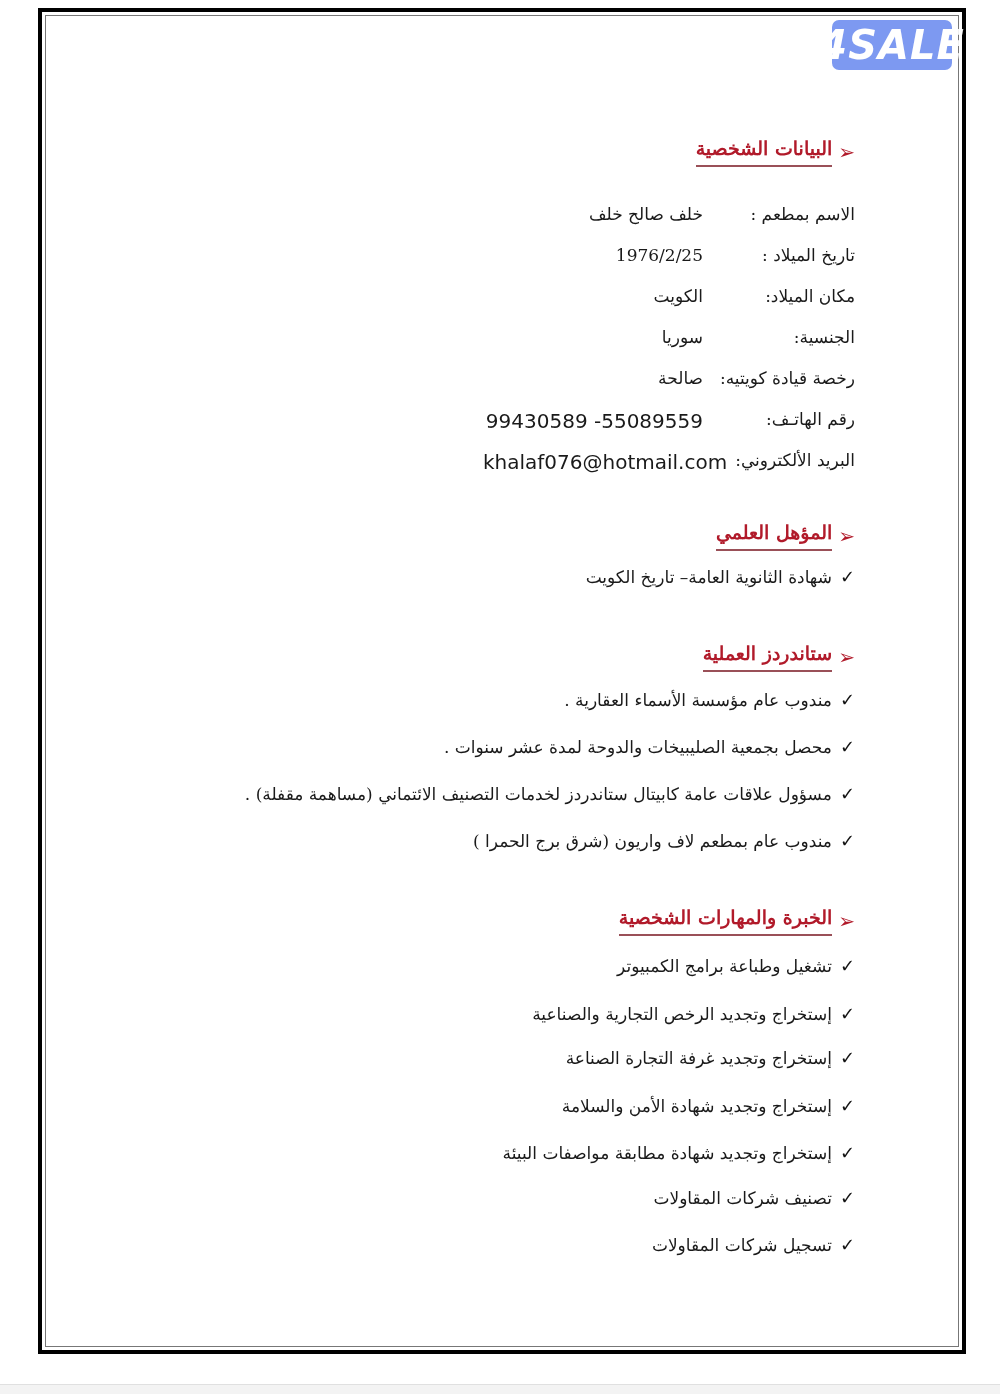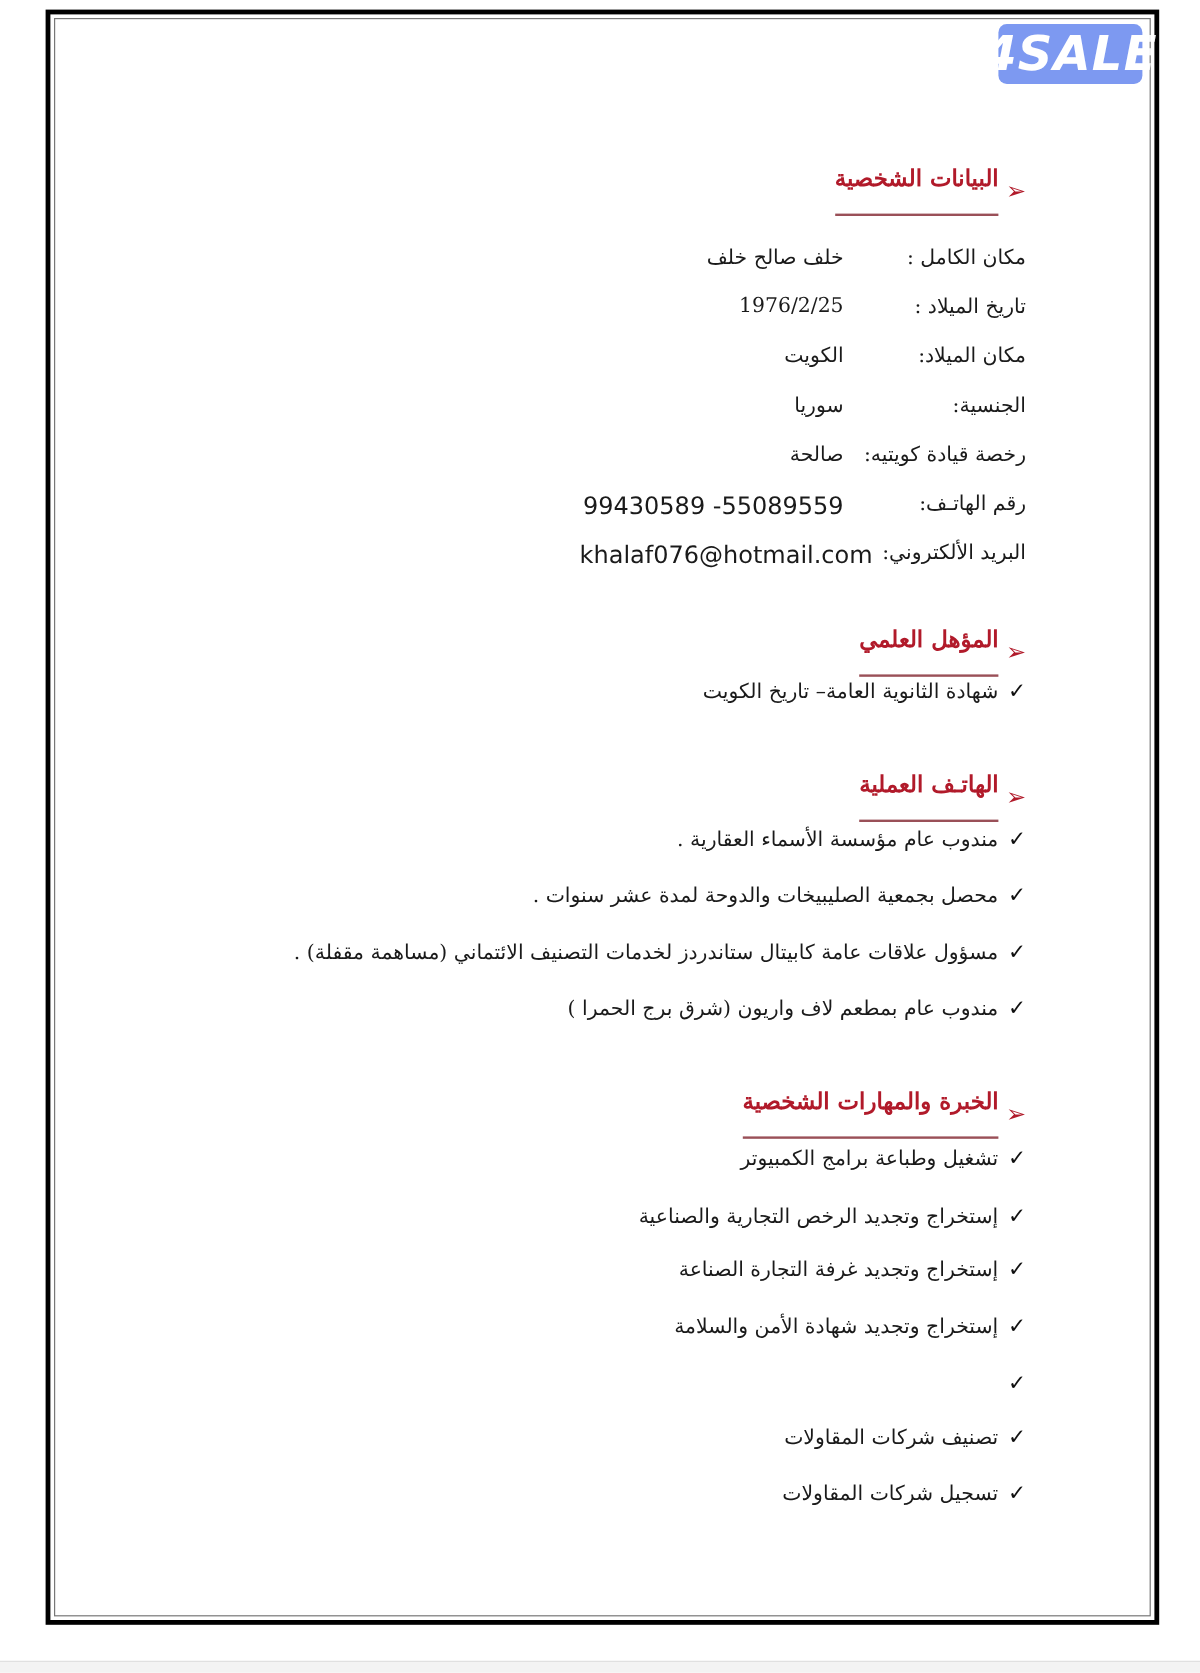--- a/index.html
+++ b/index.html
@@ -29,21 +29,21 @@
       direction: rtl; text-align: right;
     }
     .section-head {
       position: absolute; right: 0; display: flex; align-items: center; gap: 6px;
     }
     .section-head .arrow {
       color: #b11a2a; font-size: 20px; font-family: "DejaVu Sans", sans-serif;
     }
     .section-head .title {
       color: #b11a2a; font-weight: bold; font-size: 19px;
-      border-bottom: 2px solid #9a5058; padding-bottom: 18px;
+      border-bottom: 2px solid #9a5058; padding-bottom: 6px;
     }
     .field-row {
       position: absolute; right: 0; display: flex; font-size: 17px; white-space: nowrap;
     }
     .field-row .label { width: 152px; }
     .field-row .value { }
     .field-row .value.ltr { font-family: "DejaVu Sans", "Liberation Sans", sans-serif; font-size: 20px; direction: ltr; }
     .list-item {
       position: absolute; right: 0; display: flex; align-items: center; gap: 8px;
       font-size: 17px; white-space: nowrap;
@@ -63,21 +63,21 @@
 <div class="watermark">4SALE</div>
 
 <div class="content">
 
   <div class="section-head" style="top:137px;">
     <span class="arrow">➢</span>
     <span class="title">البيانات الشخصية</span>
   </div>
 
   <div class="field-row" style="top:204px;">
-    <span class="label">مكان الكامل :</span>
+    <span class="label">الاسم بمطعم :</span>
     <span class="value">خلف صالح خلف</span>
   </div>
   <div class="field-row" style="top:245px;">
     <span class="label">تاريخ الميلاد :</span>
     <span class="value">1976/2/25</span>
   </div>
   <div class="field-row" style="top:286px;">
     <span class="label">مكان الميلاد:</span>
     <span class="value">الكويت</span>
   </div>
@@ -102,21 +102,21 @@
     <span class="arrow">➢</span>
     <span class="title">المؤهل العلمي</span>
   </div>
   <div class="list-item" style="top:566px;">
     <span class="check">✓</span>
     <span>شهادة الثانوية العامة– تاريخ الكويت</span>
   </div>
 
   <div class="section-head" style="top:642px;">
     <span class="arrow">➢</span>
-    <span class="title">الهاتـف العملية</span>
+    <span class="title">ستاندردز العملية</span>
   </div>
   <div class="list-item" style="top:689px;">
     <span class="check">✓</span>
     <span>مندوب عام مؤسسة الأسماء العقارية .</span>
   </div>
   <div class="list-item" style="top:736px;">
     <span class="check">✓</span>
     <span>محصل بجمعية الصليبيخات والدوحة لمدة عشر سنوات .</span>
   </div>
   <div class="list-item" style="top:783px;">
@@ -143,20 +143,21 @@
   <div class="list-item" style="top:1047px;">
     <span class="check">✓</span>
     <span>إستخراج وتجديد غرفة التجارة الصناعة</span>
   </div>
   <div class="list-item" style="top:1095px;">
     <span class="check">✓</span>
     <span>إستخراج وتجديد شهادة الأمن والسلامة</span>
   </div>
   <div class="list-item" style="top:1142px;">
     <span class="check">✓</span>
+    <span>إستخراج وتجديد شهادة مطابقة مواصفات البيئة</span>
   </div>
   <div class="list-item" style="top:1187px;">
     <span class="check">✓</span>
     <span>تصنيف شركات المقاولات</span>
   </div>
   <div class="list-item" style="top:1234px;">
     <span class="check">✓</span>
     <span>تسجيل شركات المقاولات</span>
   </div>
 </div>

